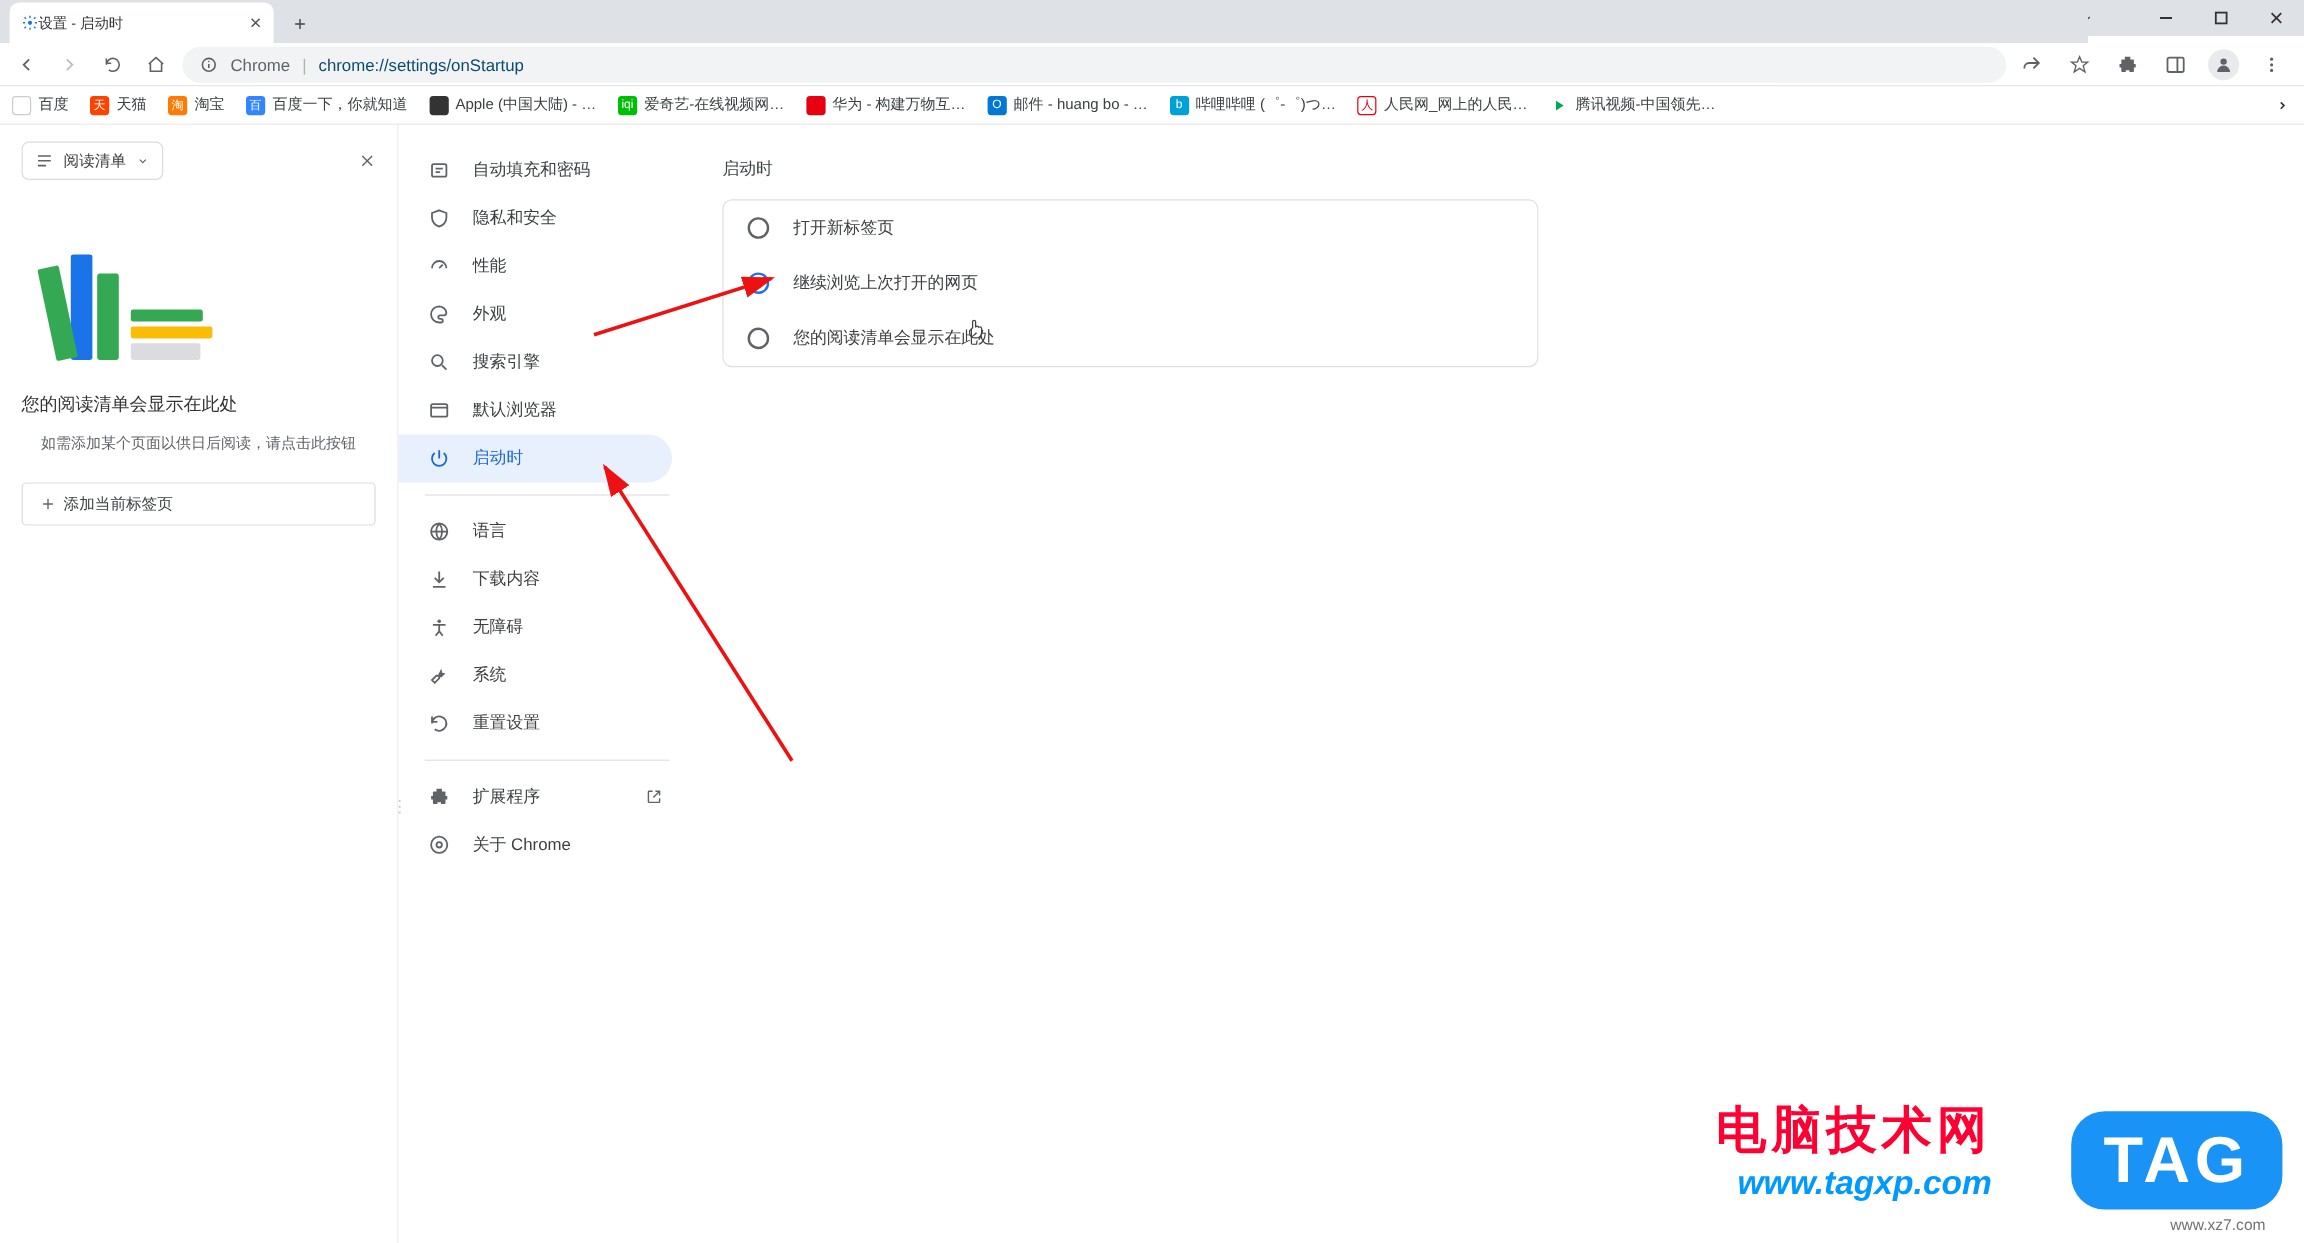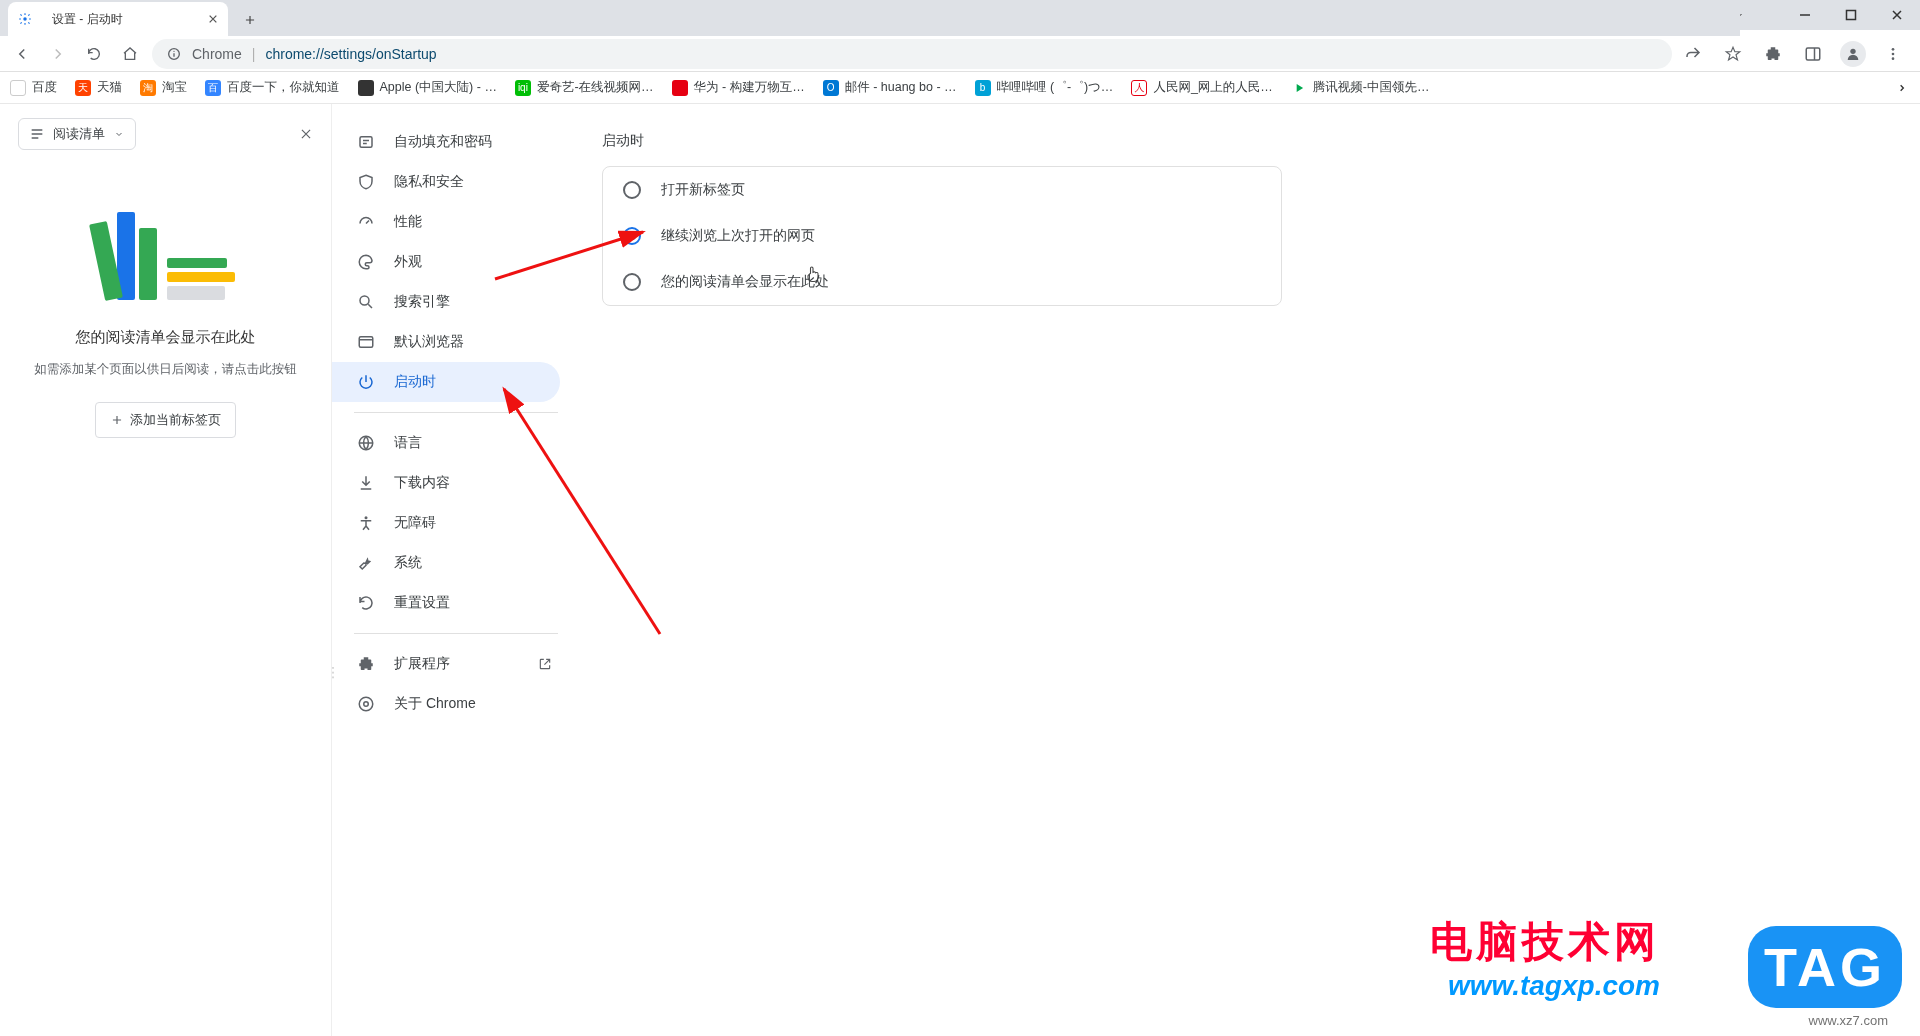--- a/index.html
+++ b/index.html
@@ -5,21 +5,21 @@
 * { margin: 0; padding: 0; box-sizing: border-box; font-family: "Microsoft YaHei", Arial, sans-serif; }
 body { background: #fff; width: 1920px; height: 1036px; overflow: hidden; position: relative; }
 
 
 .titlebar { height: 30px; background: #dee1e6; display: flex; align-items: center; justify-content: flex-end; padding-right: 0; }
 .titlebar .win-btn { width: 46px; height: 30px; display: flex; align-items: center; justify-content: center; color: #333; }
 .titlebar .win-btn svg { width: 12px; height: 12px; }
 .titlebar .chevron { margin-right: 20px; }
 
 .tabstrip { height: 36px; background: #dee1e6; display: flex; align-items: end; padding-left: 8px; position: absolute; top: 0; left: 0; right: 180px; }
-.tab { background: #fff; border-radius: 8px 8px 0 0; height: 34px; min-width: 220px; display: flex; align-items: center; padding: 0 10px; gap: 20px; font-size: 12px; color: #333; position: relative; }
+.tab { background: #fff; border-radius: 8px 8px 0 0; height: 34px; min-width: 220px; display: flex; align-items: center; padding: 0 10px; gap: 0; font-size: 12px; color: #333; position: relative; }
 .tab .gear { color: #1a73e8; }
 .tab .close { margin-left: auto; color: #555; }
 .newtab { width: 28px; height: 28px; display: flex; align-items: center; justify-content: center; color: #444; margin-left: 8px; margin-bottom: 2px; }
 
 .toolbar { position: absolute; top: 36px; left: 0; right: 0; height: 36px; background: #fff; display: flex; align-items: center; padding: 0 8px; gap: 8px; border-bottom: 1px solid #e0e0e0; }
 .toolbar .nav-btn { width: 28px; height: 28px; display: flex; align-items: center; justify-content: center; color: #5f6368; border-radius: 50%; }
 .toolbar .nav-btn.disabled { color: #bdbdbd; }
 .omnibox { flex: 1; background: #f1f3f4; border-radius: 18px; height: 30px; display: flex; align-items: center; padding: 0 14px; gap: 10px; font-size: 14px; color: #5f6368; }
 .omnibox .url-start { color: #5f6368; }
 .omnibox .url-sep { color: #b0b0b0; }
@@ -30,21 +30,21 @@
 
 .bookmarks { position: absolute; top: 72px; left: 0; right: 0; height: 32px; background: #fff; display: flex; align-items: center; padding: 0 10px; gap: 18px; border-bottom: 1px solid #e8e8e8; font-size: 12.5px; color: #3c4043; overflow: hidden; }
 .bm-item { display: flex; align-items: center; gap: 6px; white-space: nowrap; }
 .bm-icon { width: 16px; height: 16px; border-radius: 3px; display:flex; align-items:center; justify-content:center; font-size: 10px; color: #fff; }
 .bm-more { margin-left: auto; color: #333; }
 
 
 .content { position: absolute; top: 104px; left: 0; right: 0; bottom: 0; display: flex; }
 
 
-.sidepanel { width: 332px; min-width: 332px; background: #fff; border-right: 1px solid #eee; padding: 14px 18px; display: flex; flex-direction: column; align-items: center; }
+.sidepanel { width: 332px; min-width: 332px; background: #fff; border-right: 1px solid #eee; padding: 14px 18px; display: flex; flex-direction: column; }
 .sidepanel-header { width: 100%; display: flex; align-items: center; justify-content: space-between; }
 .reading-drop { display: flex; align-items: center; gap: 8px; border: 1px solid #dadce0; border-radius: 6px; padding: 6px 10px; font-size: 13px; color: #3c4043; }
 .sidepanel-close { color: #5f6368; }
 .book-illus { margin-top: 40px; width: 180px; height: 110px; display:flex; align-items:end; justify-content:center; gap:4px; }
 .book { width: 18px; border-radius: 2px; }
 .sidepanel-title { margin-top: 28px; font-size: 15px; color: #333; }
 .sidepanel-sub { margin-top: 14px; font-size: 12.5px; color: #5f6368; text-align: center; }
 .add-btn { margin-top: 24px; border: 1px solid #dadce0; background: #fff; border-radius: 4px; padding: 8px 14px; font-size: 13px; color: #3c4043; display: flex; align-items: center; gap: 6px; }
 
 .resize-dots { position:absolute; left: 332px; top: 560px; color:#ccc; font-size:14px; letter-spacing:-2px; transform: translateX(-50%); }
@@ -75,21 +75,21 @@
 .radio.checked::after { content:''; position:absolute; inset:3px; border-radius:50%; background:#1a73e8; }
 .cursor-hand { position:absolute; left: 795px; top: 45px; }
 
 
 .arrow { position: absolute; pointer-events: none; }
 
 
 .wm1 { position: absolute; right: 260px; bottom: 34px; text-align: right; }
 .wm1 .l1 { font-size: 42px; font-weight: bold; color: #ff0033; letter-spacing: 4px; }
 .wm1 .l2 { font-size: 28px; font-weight: bold; color: #0099ff; font-style: italic; }
-.wm-tag { position: absolute; right: 18px; bottom: 28px; background: #1993f5; color: #fff; font-size: 54px; font-weight: 800; letter-spacing: 4px; padding: 10px 16px; border-radius: 28px; }
+.wm-tag { position: absolute; right: 18px; bottom: 28px; background: #1993f5; color: #fff; font-size: 54px; font-weight: 800; letter-spacing: 4px; padding: 10px 27px; border-radius: 28px; }
 .wm-xz { position: absolute; right: 32px; bottom: 8px; font-size: 13px; color: #737373; }
 
 svg { display: block; }
 </style>
 </head>
 <body>
 
 <div class="titlebar">
   <div class="win-btn chevron">
       <svg viewBox="0 0 24 24" width="14" height="14">

